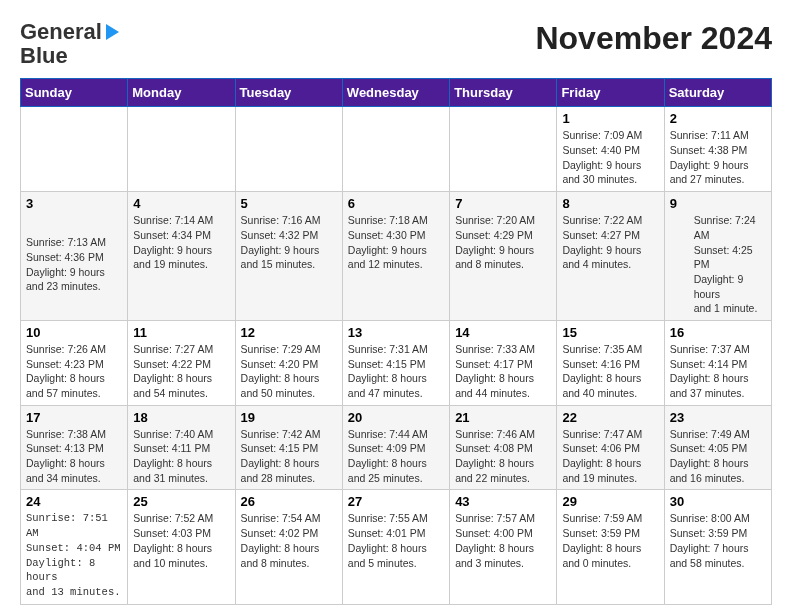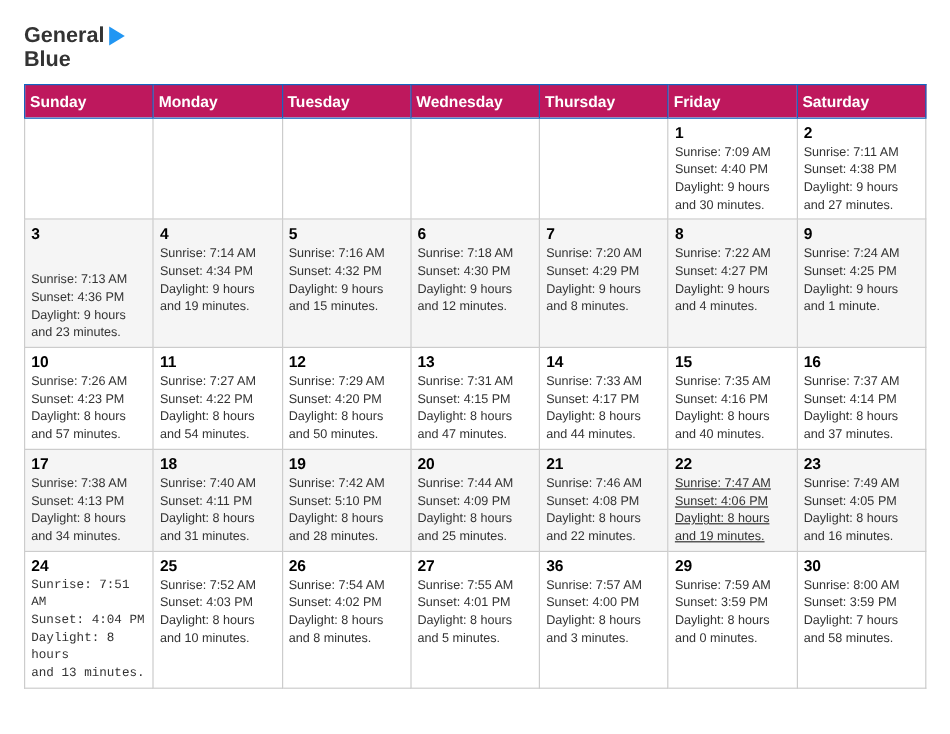--- a/index.html
+++ b/index.html
@@ -15,21 +15,21 @@
       justify-content: space-between;
       align-items: flex-start;
       margin-bottom: 10px;
     }
     .logo {
       display: flex;
       align-items: center;
       gap: 4px;
     }
     .logo-text {
-      font-size: 18px;
+      font-size: 22px;
       font-weight: bold;
       color: #333;
       line-height: 1.1;
     }
     .title-area {
       text-align: right;
     }
     .main-title {
       font-size: 32px;
       font-weight: bold;
@@ -38,21 +38,21 @@
     .sub-title {
       font-size: 16px;
       color: #444;
     }
     .calendar {
       width: 100%;
       border-collapse: collapse;
       font-size: 11px;
     }
     .calendar thead th {
-      background-color: #be185d;
+      background-color: #4c1d95;
       color: #fff;
       padding: 6px 4px;
       text-align: left;
       font-size: 13px;
       font-weight: bold;
       border: 1px solid #1565c0;
     }
     .calendar tbody td {
       border: 1px solid #ccc;
       vertical-align: top;
@@ -86,20 +86,21 @@
   <div class="logo">
     <div style="display:flex;flex-direction:column;align-items:flex-start;">
       <div style="display:flex;align-items:center;">
         <span class="logo-text">General</span>
         <div style="margin-left:4px;width:0;height:0;border-top:8px solid transparent;border-bottom:8px solid transparent;border-left:13px solid #2196f3;"></div>
       </div>
       <span class="logo-text blue">Blue</span>
     </div>
   </div>
   <div class="title-area">
+    <div class="main-title">November 2024</div>
   </div>
 </div>
 
 <table class="calendar">
   <thead>
     <tr>
     <th>Sunday</th>
         <th>Monday</th>
         <th>Tuesday</th>
         <th>Wednesday</th>
@@ -168,21 +169,21 @@
         </td>
         <td>
           <span class="day-num">8</span>
           <div class="day-info" style="white-space: pre-line;">Sunrise: 7:22 AM
 Sunset: 4:27 PM
 Daylight: 9 hours
 and 4 minutes.</div>
         </td>
         <td>
           <span class="day-num">9</span>
-          <div class="day-info" style="white-space: pre-line;">Sunrise: 7:24 AM
+          <div class="day-info" style="white-space: pre-line; margin-left: 24px;">Sunrise: 7:24 AM
 Sunset: 4:25 PM
 Daylight: 9 hours
 and 1 minute.</div>
         </td>
       </tr>
       <tr>
         <td>
           <span class="day-num">10</span>
           <div class="day-info" style="white-space: pre-line;">Sunrise: 7:26 AM
 Sunset: 4:23 PM
@@ -243,41 +244,41 @@
         <td>
           <span class="day-num">18</span>
           <div class="day-info" style="white-space: pre-line;">Sunrise: 7:40 AM
 Sunset: 4:11 PM
 Daylight: 8 hours
 and 31 minutes.</div>
         </td>
         <td>
           <span class="day-num">19</span>
           <div class="day-info" style="white-space: pre-line;">Sunrise: 7:42 AM
-Sunset: 5:10 PM
+Sunset: 4:15 PM
 Daylight: 8 hours
 and 28 minutes.</div>
         </td>
         <td>
           <span class="day-num">20</span>
           <div class="day-info" style="white-space: pre-line;">Sunrise: 7:44 AM
 Sunset: 4:09 PM
 Daylight: 8 hours
 and 25 minutes.</div>
         </td>
         <td>
           <span class="day-num">21</span>
           <div class="day-info" style="white-space: pre-line;">Sunrise: 7:46 AM
 Sunset: 4:08 PM
 Daylight: 8 hours
 and 22 minutes.</div>
         </td>
         <td>
           <span class="day-num">22</span>
-          <div class="day-info" style="white-space: pre-line; text-decoration: underline;">Sunrise: 7:47 AM
+          <div class="day-info" style="white-space: pre-line;">Sunrise: 7:47 AM
 Sunset: 4:06 PM
 Daylight: 8 hours
 and 19 minutes.</div>
         </td>
         <td>
           <span class="day-num">23</span>
           <div class="day-info" style="white-space: pre-line;">Sunrise: 7:49 AM
 Sunset: 4:05 PM
 Daylight: 8 hours
 and 16 minutes.</div>
@@ -306,21 +307,21 @@
 and 8 minutes.</div>
         </td>
         <td>
           <span class="day-num">27</span>
           <div class="day-info" style="white-space: pre-line;">Sunrise: 7:55 AM
 Sunset: 4:01 PM
 Daylight: 8 hours
 and 5 minutes.</div>
         </td>
         <td>
-          <span class="day-num">36</span>
+          <span class="day-num">43</span>
           <div class="day-info" style="white-space: pre-line;">Sunrise: 7:57 AM
 Sunset: 4:00 PM
 Daylight: 8 hours
 and 3 minutes.</div>
         </td>
         <td>
           <span class="day-num">29</span>
           <div class="day-info" style="white-space: pre-line;">Sunrise: 7:59 AM
 Sunset: 3:59 PM
 Daylight: 8 hours

